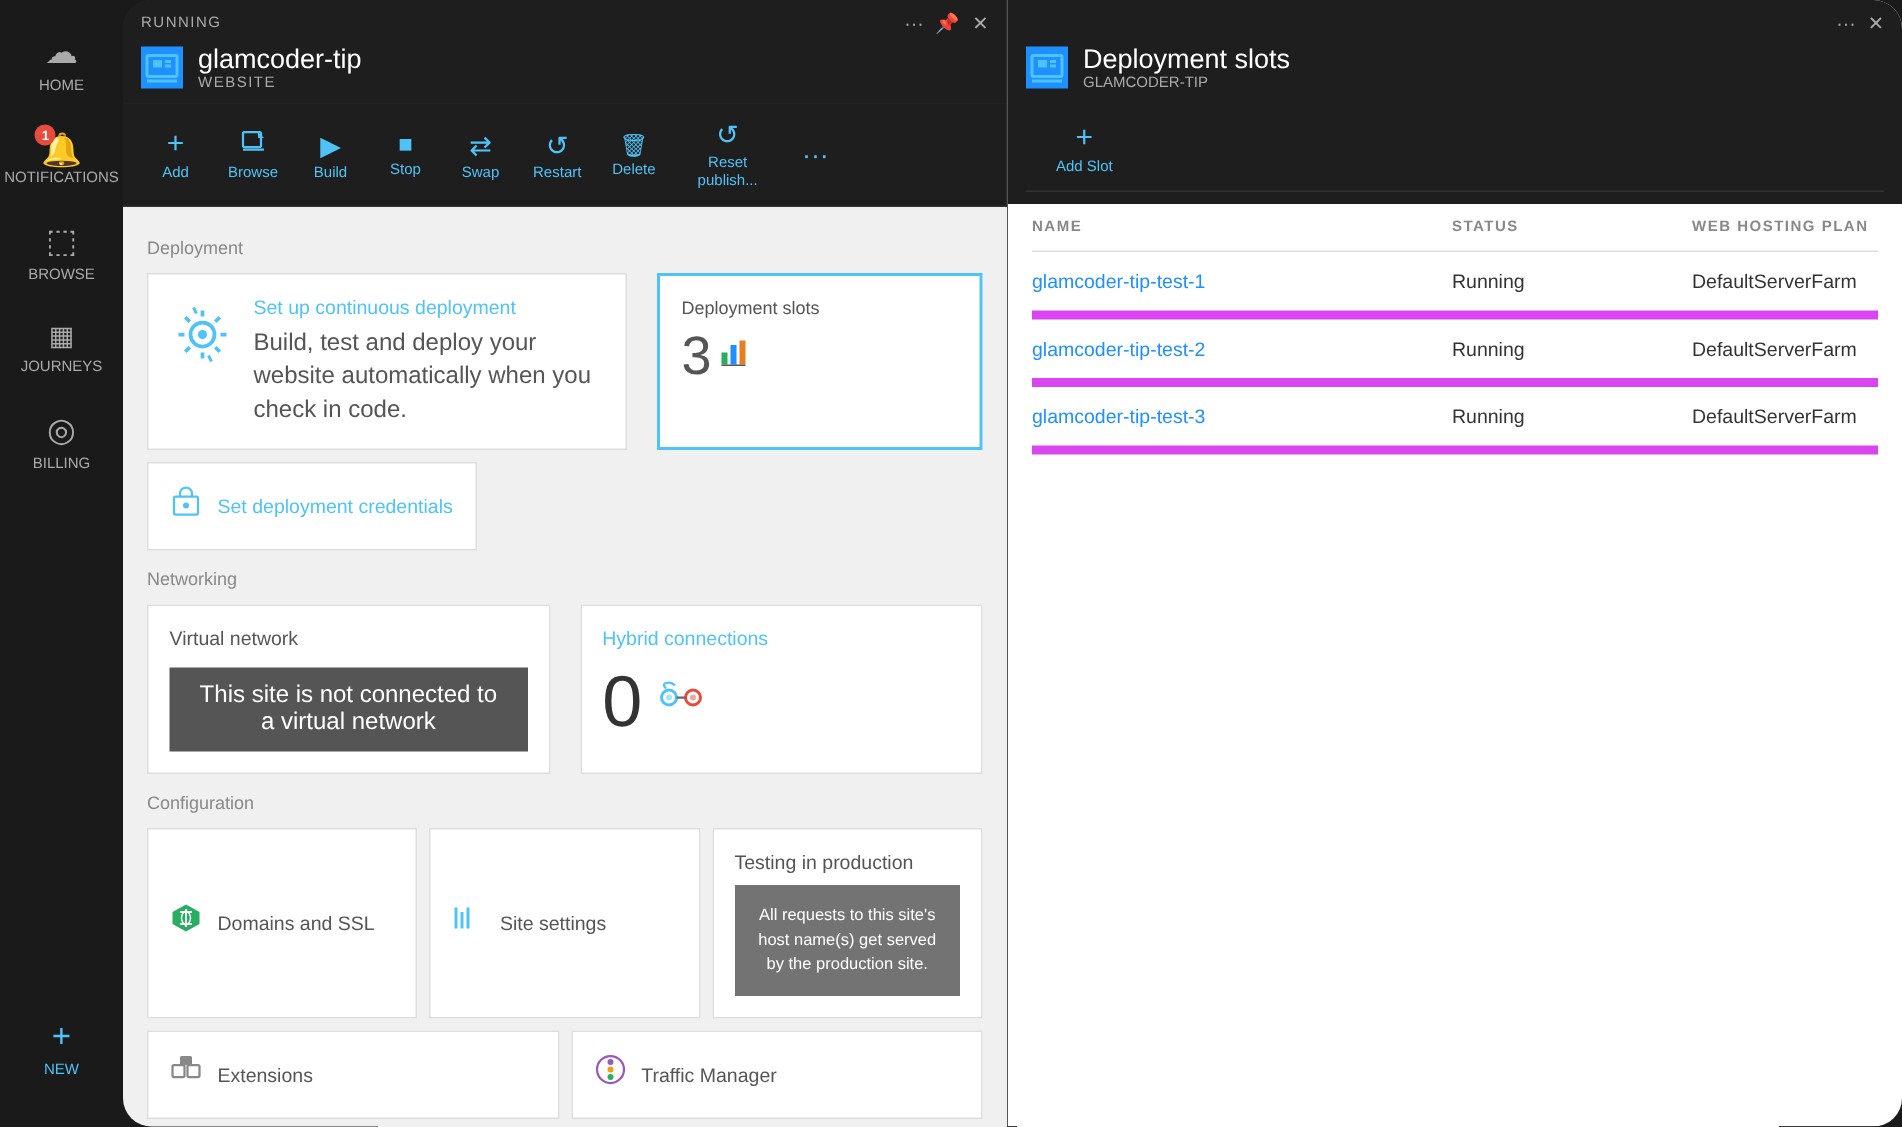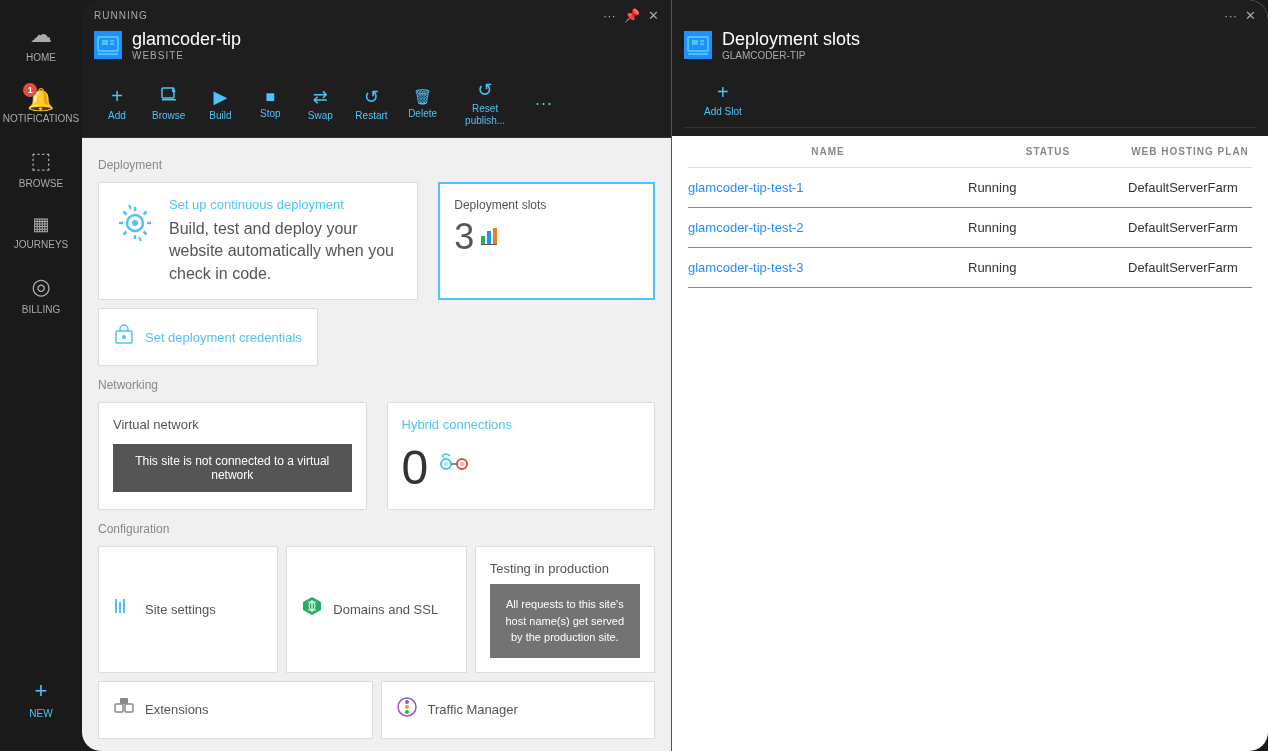--- a/index.html
+++ b/index.html
@@ -205,21 +205,21 @@
     }
     .card-credentials-icon { font-size: 24px; color: #4fc3f7; }
     .card-credentials-text { font-size: 13px; color: #4fc3f7; }
 
     
     .card-vnet-title { font-size: 13px; color: #555; margin-bottom: 12px; }
     .vnet-disconnected {
       background: #555;
       color: #fff;
       padding: 10px 14px;
-      font-size: 12px;
+      font-size: 16px;
       text-align: center;
     }
 
     .card-hybrid-title { font-size: 13px; color: #4fc3f7; margin-bottom: 8px; }
     .hybrid-count-row { display: flex; align-items: center; gap: 10px; }
     .hybrid-count { font-size: 48px; color: #333; font-weight: 300; }
     .hybrid-icon { font-size: 28px; color: #4fc3f7; }
 
     
     .config-cards-row {
@@ -327,30 +327,29 @@
       display: flex;
       border-bottom: 1px solid #ddd;
       padding: 10px 0;
     }
     .th {
       font-size: 10px;
       color: #888;
       text-transform: uppercase;
       letter-spacing: 1px;
       font-weight: 600;
-      text-align: center;
     }
     .th-name { flex: 0 0 280px; }
     .th-status { flex: 0 0 160px; }
     .th-plan { flex: 1; }
 
     .table-row {
       display: flex;
       align-items: center;
-      border-bottom: 1px solid #d946ef;
+      border-bottom: 6px solid #d946ef;
       padding: 12px 0;
       cursor: pointer;
     }
     .td { font-size: 13px; color: #333; }
     .td-name { flex: 0 0 280px; color: #1e90ff; }
     .td-status { flex: 0 0 160px; color: #333; }
     .td-plan { flex: 1; color: #333; }
 
     
     .win-icon {
@@ -544,39 +543,39 @@
               </svg>
             </span>
           </div>
         </div>
       </div>
 
       <div class="section-header" style="margin-top:12px;">Configuration</div>
       <div class="config-cards-row">
 
         <div class="config-card">
+          <span class="config-card-icon domains-icon">
+            <svg width="22" height="22" viewBox="0 0 22 22" fill="none">
+              <path d="M11 2 L20 7 L20 15 L11 20 L2 15 L2 7 Z" fill="#27ae60"></path>
+              <path d="M11 5 L11 17 M7 7 L15 7 M7 15 L15 15" stroke="#fff" stroke-width="1.2" fill="none"></path>
+              <path d="M8 11 C8 8 11 6 11 6 C11 6 14 8 14 11 C14 14 11 16 11 16 C11 16 8 14 8 11 Z" stroke="#fff" stroke-width="1" fill="none"></path>
+            </svg>
+          </span>
+          <span class="config-card-label">Domains and SSL</span>
+        </div>
+
+        <div class="config-card">
           <span class="config-card-icon site-settings-icon">
             <svg width="22" height="22" viewBox="0 0 22 22" fill="none">
               <rect x="2" y="4" width="2" height="14" fill="#4fc3f7"></rect>
               <rect x="6" y="7" width="2" height="11" fill="#4fc3f7"></rect>
               <rect x="10" y="4" width="2" height="14" fill="#4fc3f7"></rect>
             </svg>
           </span>
           <span class="config-card-label">Site settings</span>
-        </div>
-
-        <div class="config-card">
-          <span class="config-card-icon domains-icon">
-            <svg width="22" height="22" viewBox="0 0 22 22" fill="none">
-              <path d="M11 2 L20 7 L20 15 L11 20 L2 15 L2 7 Z" fill="#27ae60"></path>
-              <path d="M11 5 L11 17 M7 7 L15 7 M7 15 L15 15" stroke="#fff" stroke-width="1.2" fill="none"></path>
-              <path d="M8 11 C8 8 11 6 11 6 C11 6 14 8 14 11 C14 14 11 16 11 16 C11 16 8 14 8 11 Z" stroke="#fff" stroke-width="1" fill="none"></path>
-            </svg>
-          </span>
-          <span class="config-card-label">Domains and SSL</span>
         </div>
 
         <div class="testing-card">
           <div class="testing-card-title">Testing in production</div>
           <div class="testing-card-notice">All requests to this site's host name(s) get served by the production site.</div>
         </div>
       </div>
       <div class="config-cards-row">
 
         <div class="config-card">

